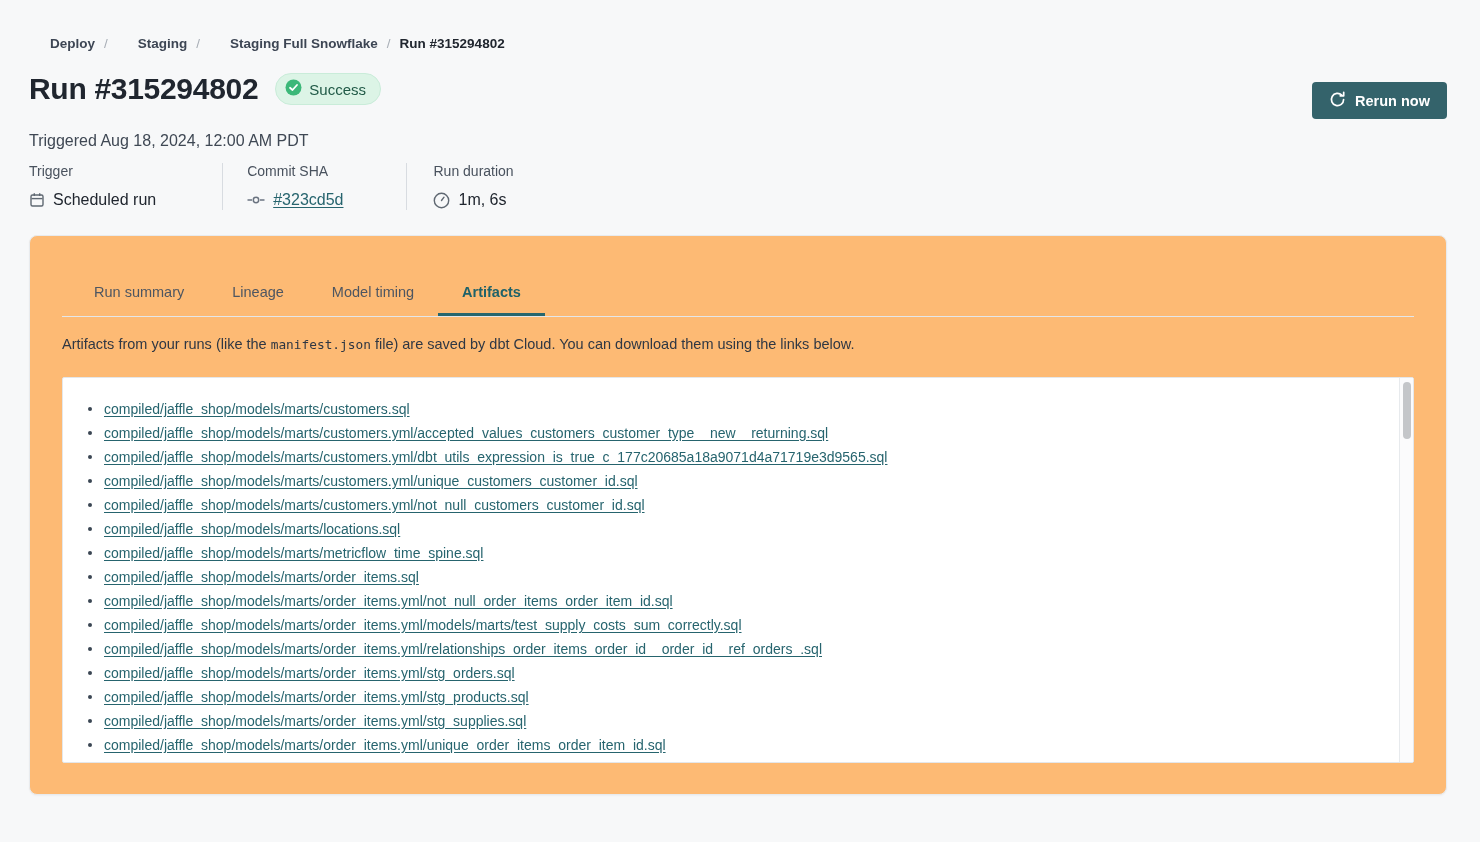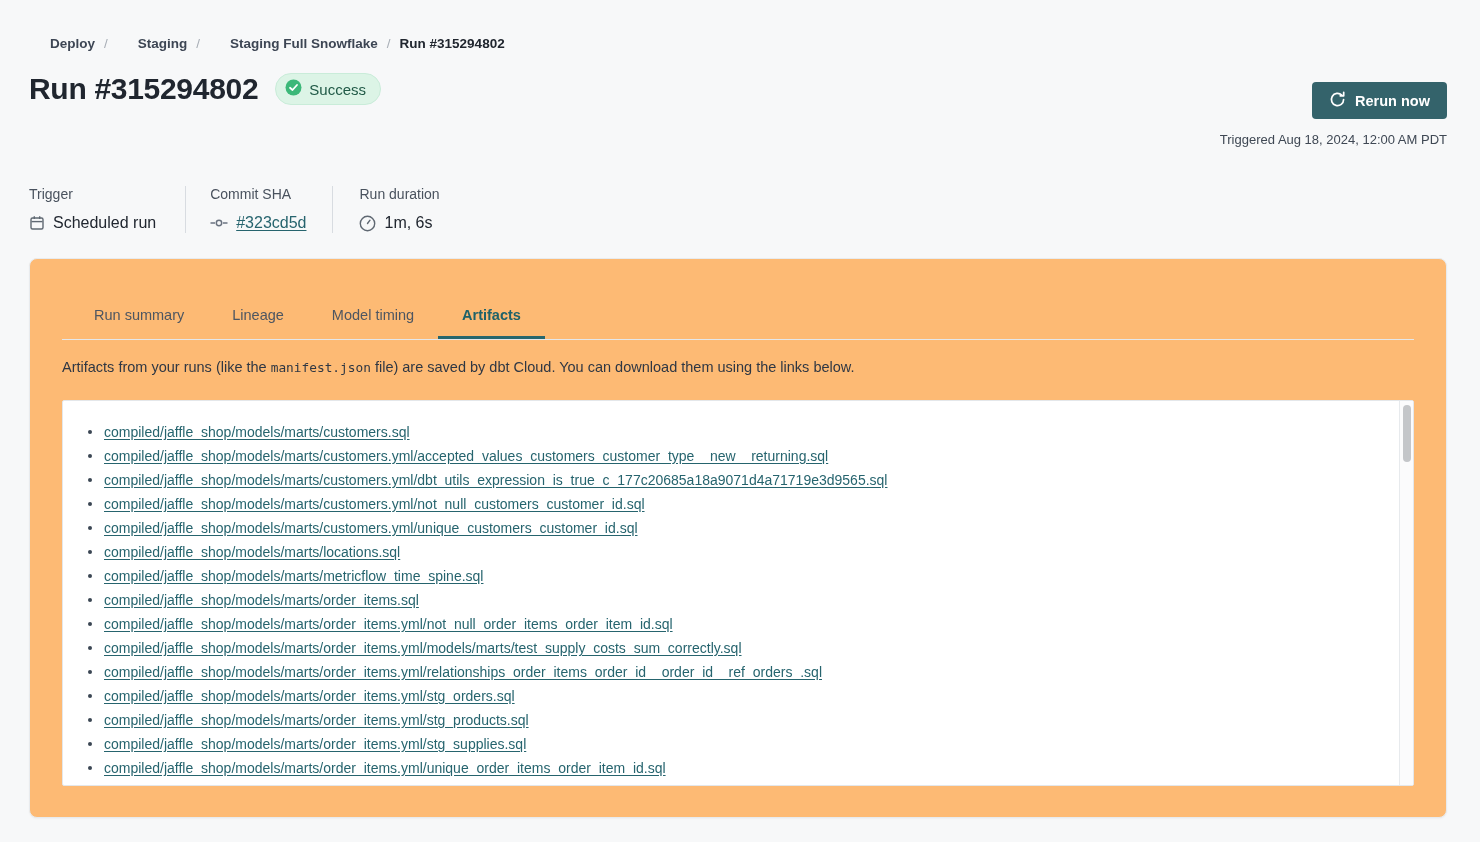--- a/index.html
+++ b/index.html
@@ -31,24 +31,24 @@
   }
   .rerun-btn {
     margin-top: 10px;
     display: inline-flex; align-items: center; gap: 9px;
     background: #34636b; color: #ffffff;
     border: none; border-radius: 4px;
     height: 37px; padding: 0 17px;
     font-family: "Liberation Sans", sans-serif;
     font-size: 14.5px; font-weight: 700; cursor: pointer;
   }
-  .triggered-line { margin-top: 13px; font-size: 13px; color: #3f4854; text-align: right; }
-
-  
-  .meta-row { display: flex; margin-top: 39px; }
+  .triggered-line { margin-top: 13px; font-size: 16px; color: #3f4854; }
+
+  
+  .meta-row { display: flex; margin-top: 13px; gap: 37px; }
   .meta-group { display: flex; flex-direction: column; gap: 11px; }
   .meta-group + .meta-group { border-left: 1px solid #d8dce1; }
   .meta-g1 { padding-right: 29px; }
   .meta-g2 { padding: 0 26px 0 24px; }
   .meta-g3 { padding-left: 26px; text-align: right; }
   .meta-label { font-size: 14px; color: #49525e; }
   .meta-value { display: flex; align-items: center; gap: 8px; font-size: 16px; color: #20262f; min-height: 20px; }
   .meta-value .icn { display: inline-flex; flex: none; }
   a.commit-link { color: #26646e; text-decoration: underline; text-underline-offset: 2px; cursor: pointer; }
 
@@ -193,25 +193,25 @@
 
           <li>
             <a>compiled/jaffle_shop/models/marts/customers.yml/accepted_values_customers_customer_type__new__returning.sql</a>
           </li>
 
           <li>
             <a>compiled/jaffle_shop/models/marts/customers.yml/dbt_utils_expression_is_true_c_177c20685a18a9071d4a71719e3d9565.sql</a>
           </li>
 
           <li>
+            <a>compiled/jaffle_shop/models/marts/customers.yml/unique_customers_customer_id.sql</a>
+          </li>
+
+          <li>
             <a>compiled/jaffle_shop/models/marts/customers.yml/not_null_customers_customer_id.sql</a>
-          </li>
-
-          <li>
-            <a>compiled/jaffle_shop/models/marts/customers.yml/unique_customers_customer_id.sql</a>
           </li>
 
           <li>
             <a>compiled/jaffle_shop/models/marts/locations.sql</a>
           </li>
 
           <li>
             <a>compiled/jaffle_shop/models/marts/metricflow_time_spine.sql</a>
           </li>
 

